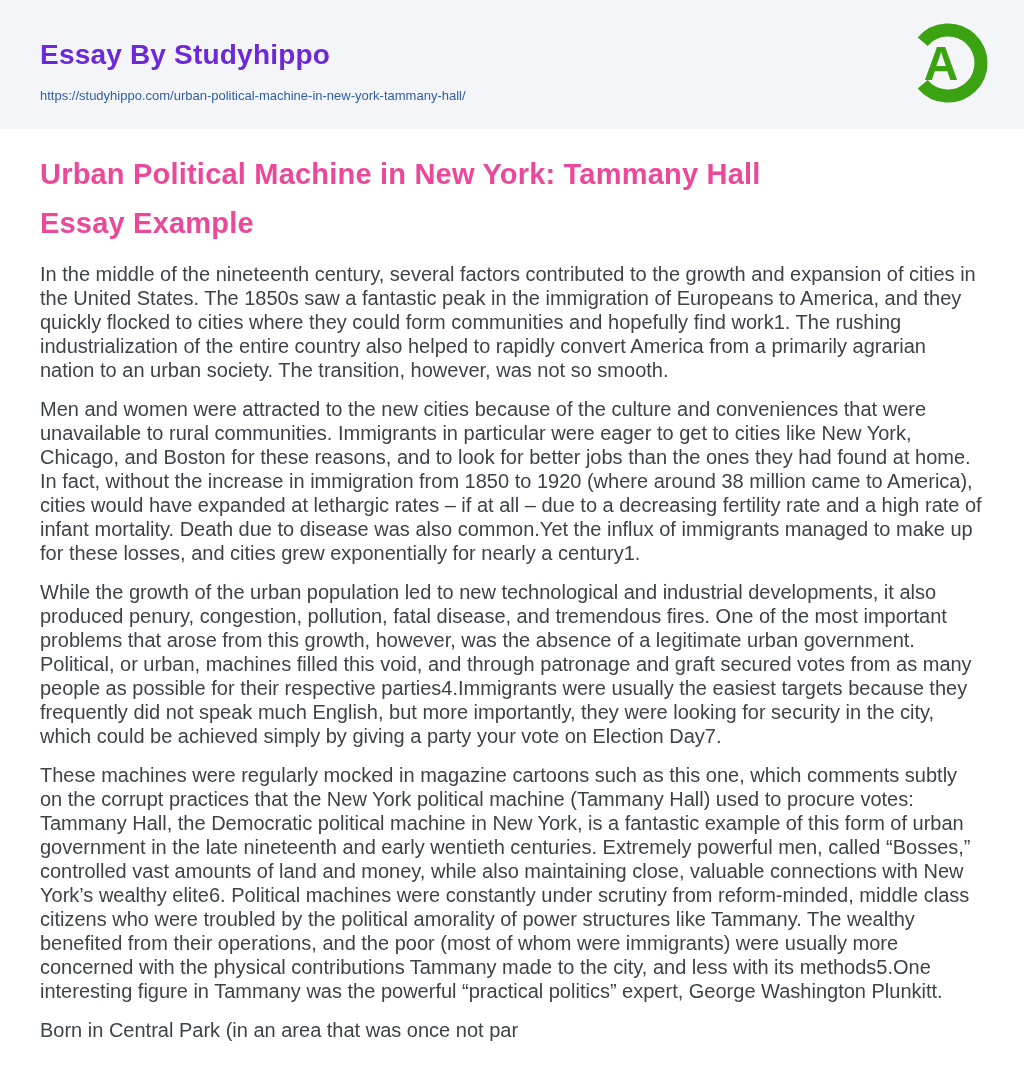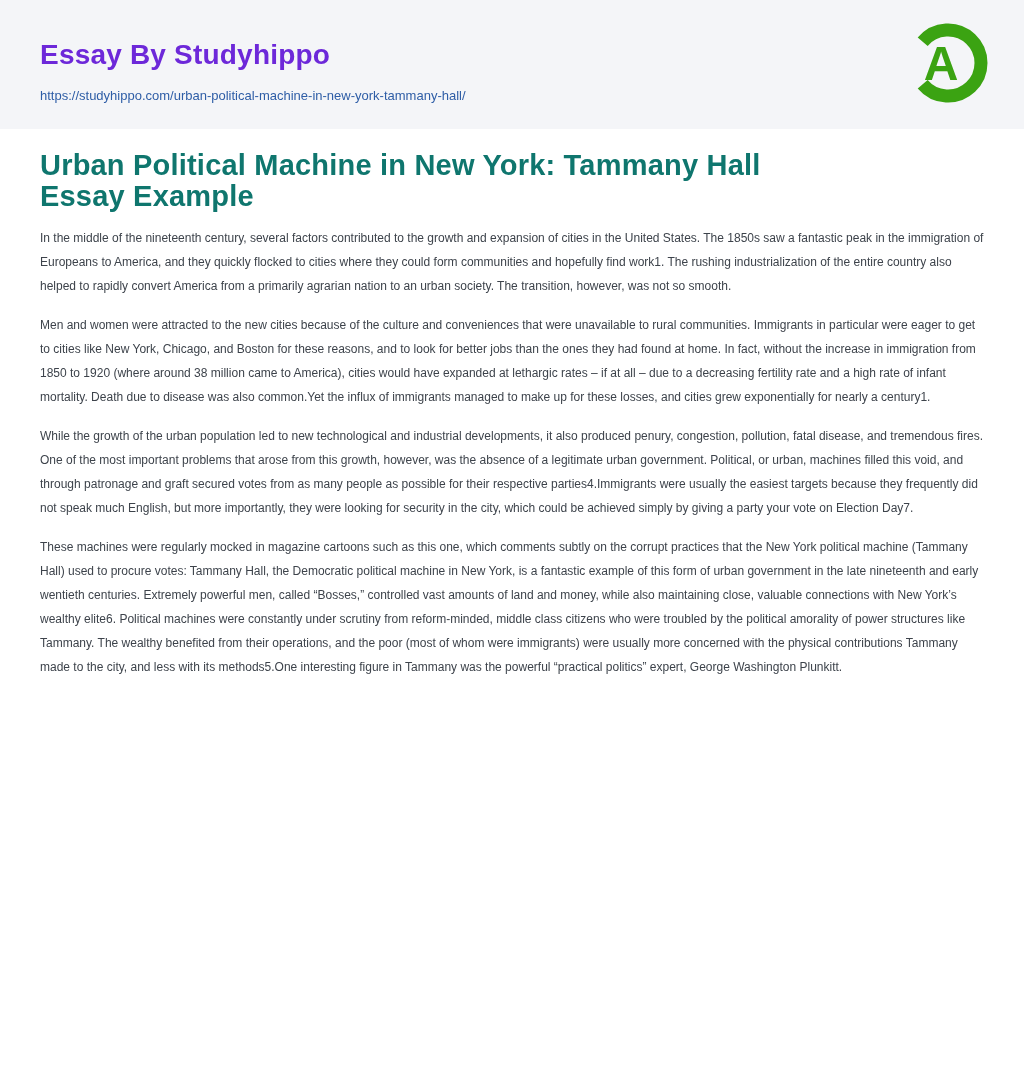--- a/index.html
+++ b/index.html
@@ -43,31 +43,31 @@
     width: 90px;
     height: 90px;
   }
   main {
     box-sizing: border-box;
     padding: 0 40px;
   }
   h1.essay-title {
     margin: 21px 0 14px 0;
     max-width: 780px;
-    color: #0f766e;
+    color: #ec4899;
     font-size: 29px;
     font-weight: 700;
-    line-height: 31px;
+    line-height: 49px;
     letter-spacing: 0.2px;
   }
   .essay-body p {
     margin: 0 0 15px 0;
     max-width: 944px;
     color: #3d434b;
-    font-size: 12px;
+    font-size: 20px;
     font-weight: 400;
     line-height: 24px;
   }
 </style>
 </head>
 <body>
 
 <header class="page-header">
   <div class="byline">Essay By Studyhippo</div>
   <a class="essay-url">https://studyhippo.com/urban-political-machine-in-new-york-tammany-hall/</a>
@@ -79,14 +79,15 @@
   </div>
 </header>
 
 <main>
   <h1 class="essay-title">Urban Political Machine in New York: Tammany Hall Essay Example</h1>
   <div class="essay-body">
     <p>In the middle of the nineteenth century, several factors contributed to the growth and expansion of cities in the United States. The 1850s saw a fantastic peak in the immigration of Europeans to America, and they quickly flocked to cities where they could form communities and hopefully find work1. The rushing industrialization of the entire country also helped to rapidly convert America from a primarily agrarian nation to an urban society. The transition, however, was not so smooth.</p>
     <p>Men and women were attracted to the new cities because of the culture and conveniences that were unavailable to rural communities. Immigrants in particular were eager to get to cities like New York, Chicago, and Boston for these reasons, and to look for better jobs than the ones they had found at home. In fact, without the increase in immigration from 1850 to 1920 (where around 38 million came to America), cities would have expanded at lethargic rates – if at all – due to a decreasing fertility rate and a high rate of infant mortality. Death due to disease was also common.Yet the influx of immigrants managed to make up for these losses, and cities grew exponentially for nearly a century1.</p>
     <p>While the growth of the urban population led to new technological and industrial developments, it also produced penury, congestion, pollution, fatal disease, and tremendous fires. One of the most important problems that arose from this growth, however, was the absence of a legitimate urban government. Political, or urban, machines filled this void, and through patronage and graft secured votes from as many people as possible for their respective parties4.Immigrants were usually the easiest targets because they frequently did not speak much English, but more importantly, they were looking for security in the city, which could be achieved simply by giving a party your vote on Election Day7.</p>
     <p>These machines were regularly mocked in magazine cartoons such as this one, which comments subtly on the corrupt practices that the New York political machine (Tammany Hall) used to procure votes: Tammany Hall, the Democratic political machine in New York, is a fantastic example of this form of urban government in the late nineteenth and early wentieth centuries. Extremely powerful men, called “Bosses,” controlled vast amounts of land and money, while also maintaining close, valuable connections with New York’s wealthy elite6. Political machines were constantly under scrutiny from reform-minded, middle class citizens who were troubled by the political amorality of power structures like Tammany. The wealthy benefited from their operations, and the poor (most of whom were immigrants) were usually more concerned with the physical contributions Tammany made to the city, and less with its methods5.One interesting figure in Tammany was the powerful “practical politics” expert, George Washington Plunkitt.</p>
+    <p>Born in Central Park (in an area that was once not par</p>
   </div>
 </main>
 
 </body></html>

